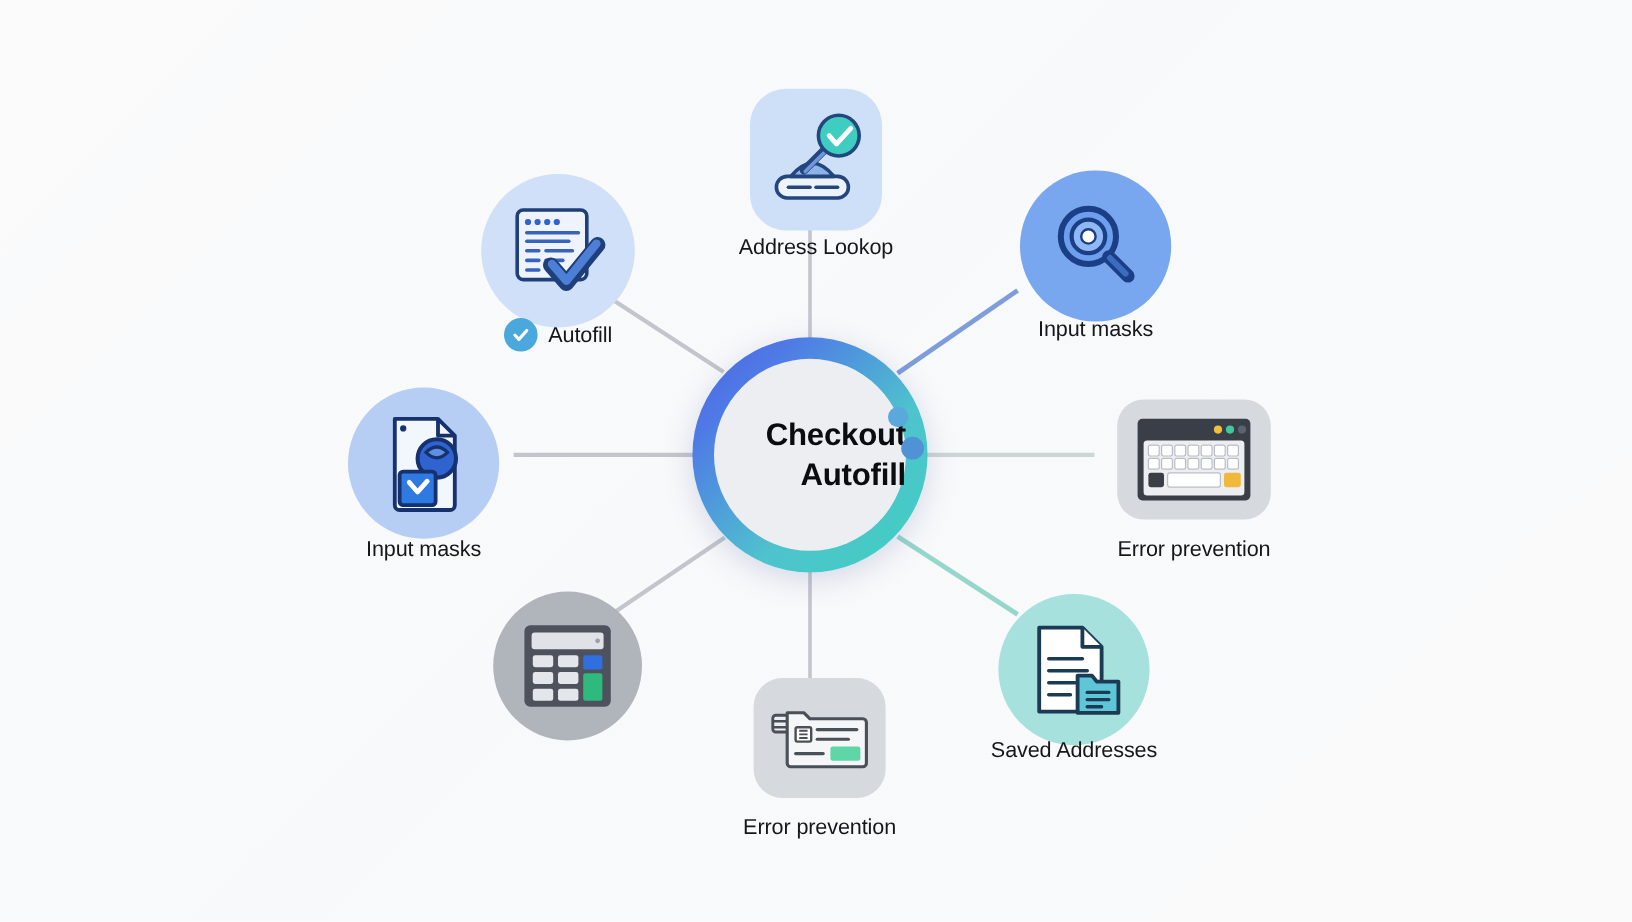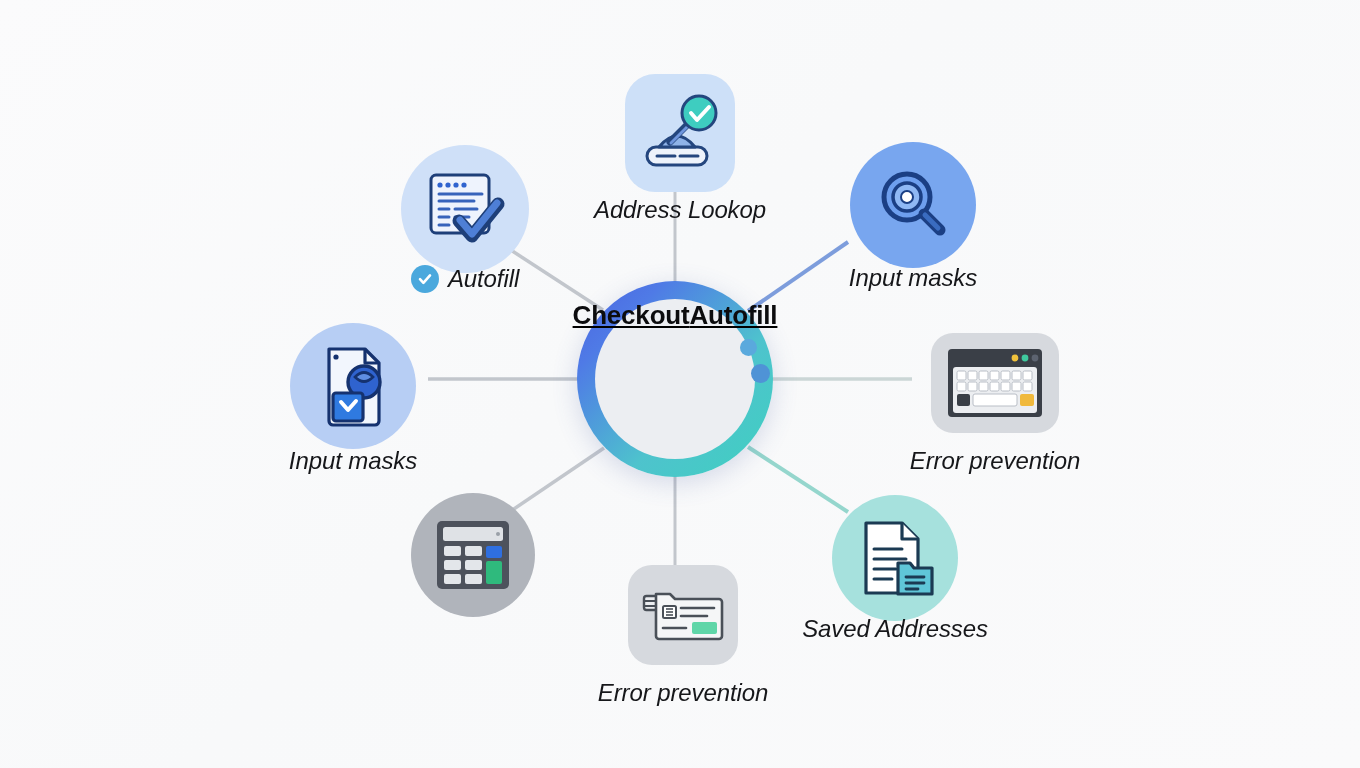--- a/index.html
+++ b/index.html
@@ -35,23 +35,23 @@
     display: flex;
     align-items: center;
     justify-content: center;
   }
   .hub-inner {
     width: 160px;
     height: 160px;
     border-radius: 50%;
     background: #eceef2;
     display: flex;
-    align-items: flex-start;
+    flex-direction: column;
+    align-items: flex-end;
     justify-content: center;
-    text-decoration: underline;
   }
   .hub-title {
     font-size: 26px;
     font-weight: bold;
     color: #0c0c0e;
     line-height: 1.28;
     text-align: center;
     letter-spacing: -0.2px;
   }
   .hub-dot {
@@ -72,25 +72,24 @@
   .node-shape {
     display: flex;
     align-items: center;
     justify-content: center;
   }
   .shape-circle { border-radius: 50%; }
   .shape-rounded { border-radius: 26px; }
 
   .node-label {
     margin-top: 4px;
-    font-size: 24px;
+    font-size: 18px;
     color: #16171a;
     white-space: nowrap;
     letter-spacing: -0.1px;
-    font-style: italic;
   }
   .label-row {
     display: flex;
     align-items: center;
     gap: 9px;
   }
   .badge-check {
     width: 28px;
     height: 28px;
     border-radius: 50%;

